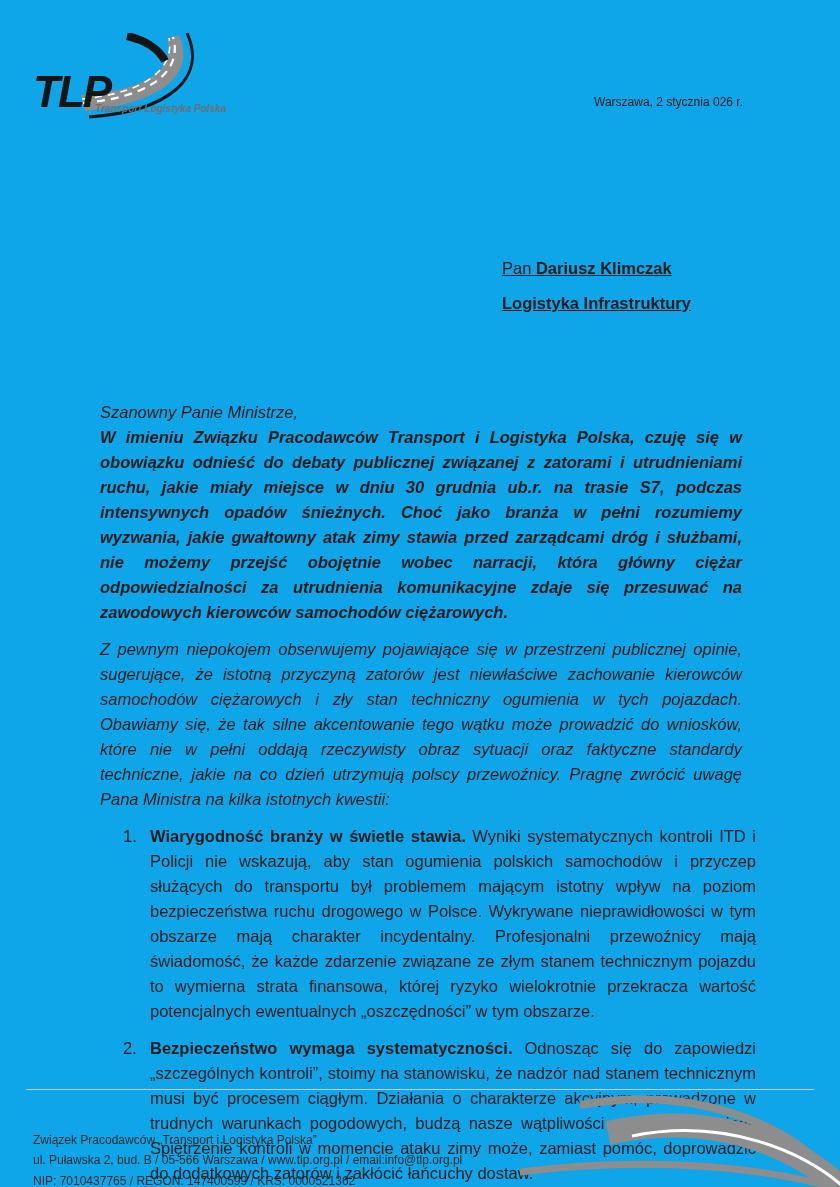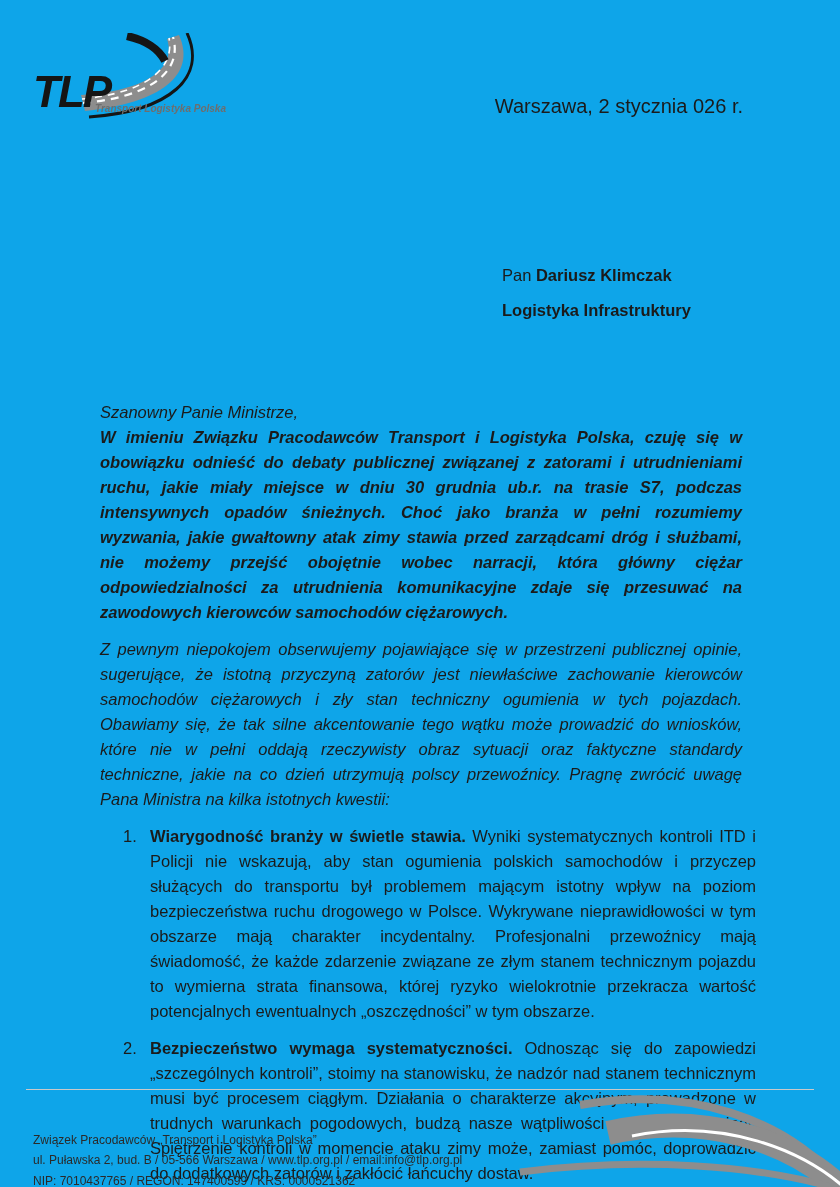--- a/index.html
+++ b/index.html
@@ -11,25 +11,25 @@
     margin: 0 auto;
     background: #0ea5e9;
     overflow: hidden;
     font-family: "Liberation Sans", sans-serif;
     color: #1b1b1b;
   }
   
   .logo-box { position: absolute; left: 33px; top: 33px; width: 215px; height: 92px; }
   .date-line {
     position: absolute; top: 95px; right: 97px;
-    font-size: 20px; color: #1b1b1b; white-space: nowrap;
+    font-size: 12px; color: #1b1b1b; white-space: nowrap;
   }
   
   .recipient { position: absolute; left: 502px; top: 253px; font-size: 16.5px; }
-  .recipient p { margin: 11px 0 13px 0; line-height: 22px; }
+  .recipient p { margin: 4px 0 13px 0; line-height: 22px; text-decoration: underline; }
   .recipient .bold { font-weight: bold; }
   
   .body-block {
     position: absolute; left: 100px; top: 400px; width: 656px;
     font-size: 16.5px; line-height: 25px;
   }
   .body-block p { margin: 0 14px 12px 0; font-style: italic; }
   .salutation { font-style: italic; margin-bottom: 0 !important; }
   .just { text-align: justify; }
   .bold { font-weight: bold; }

